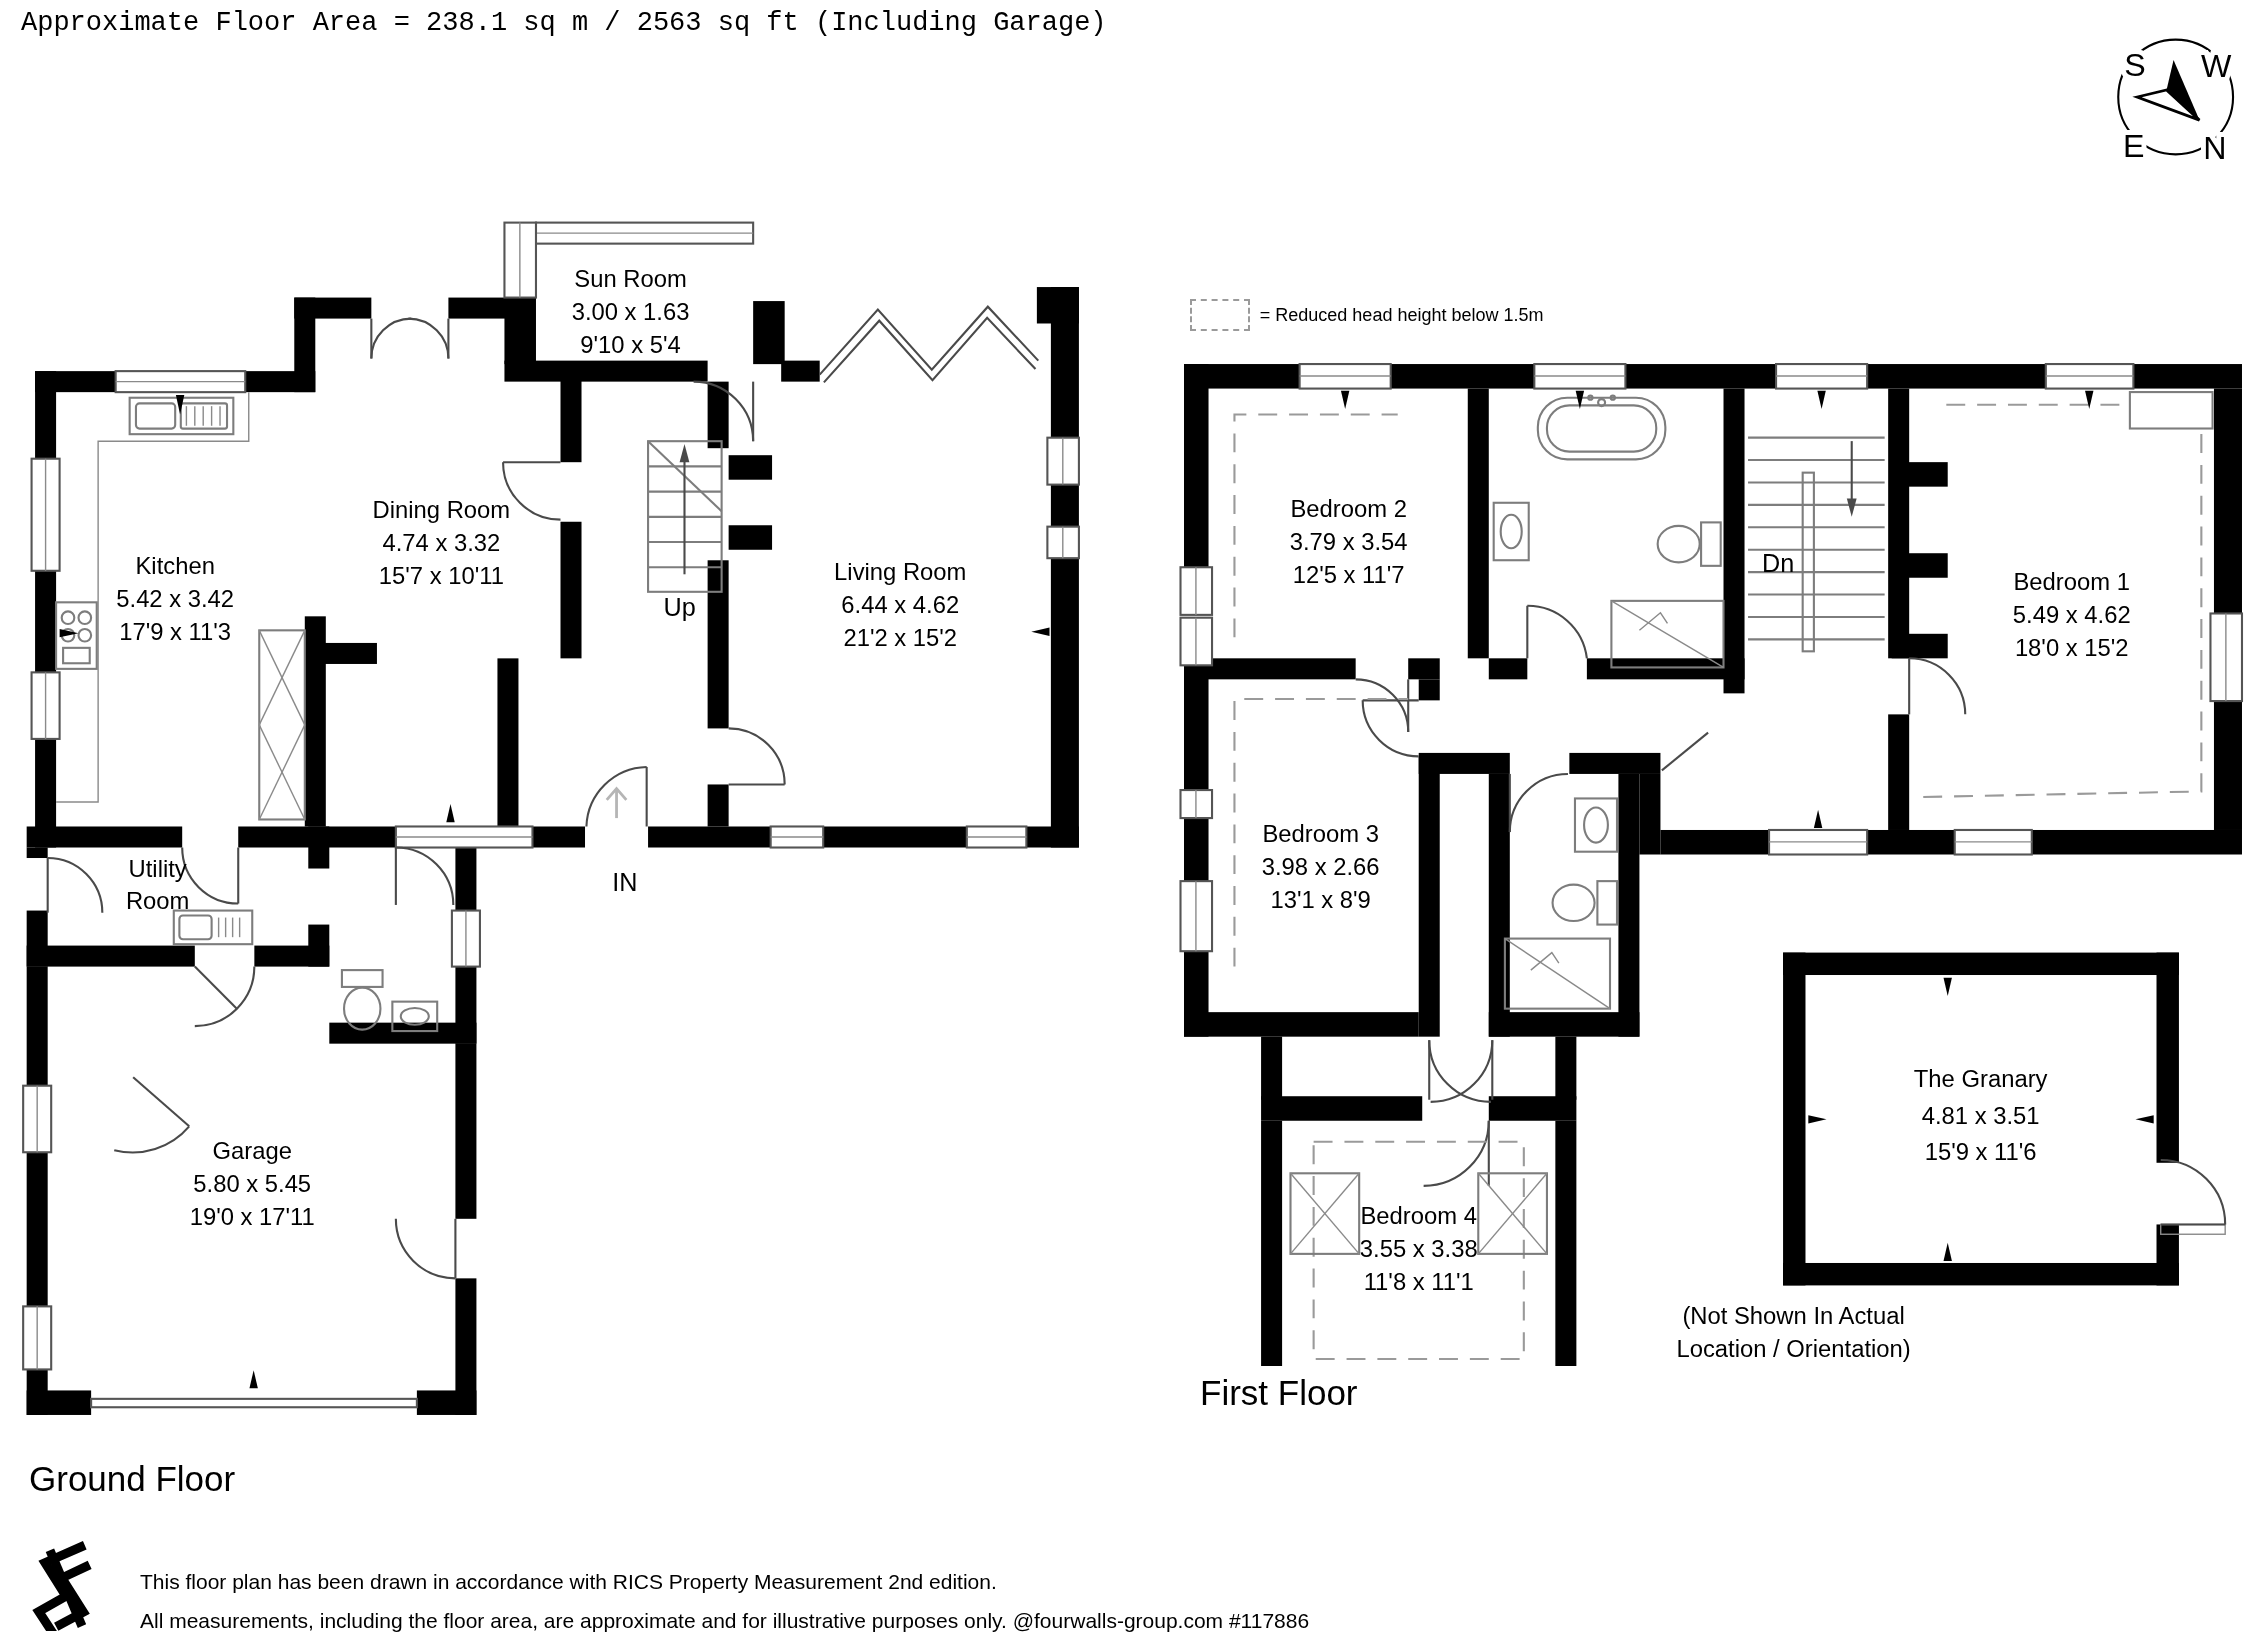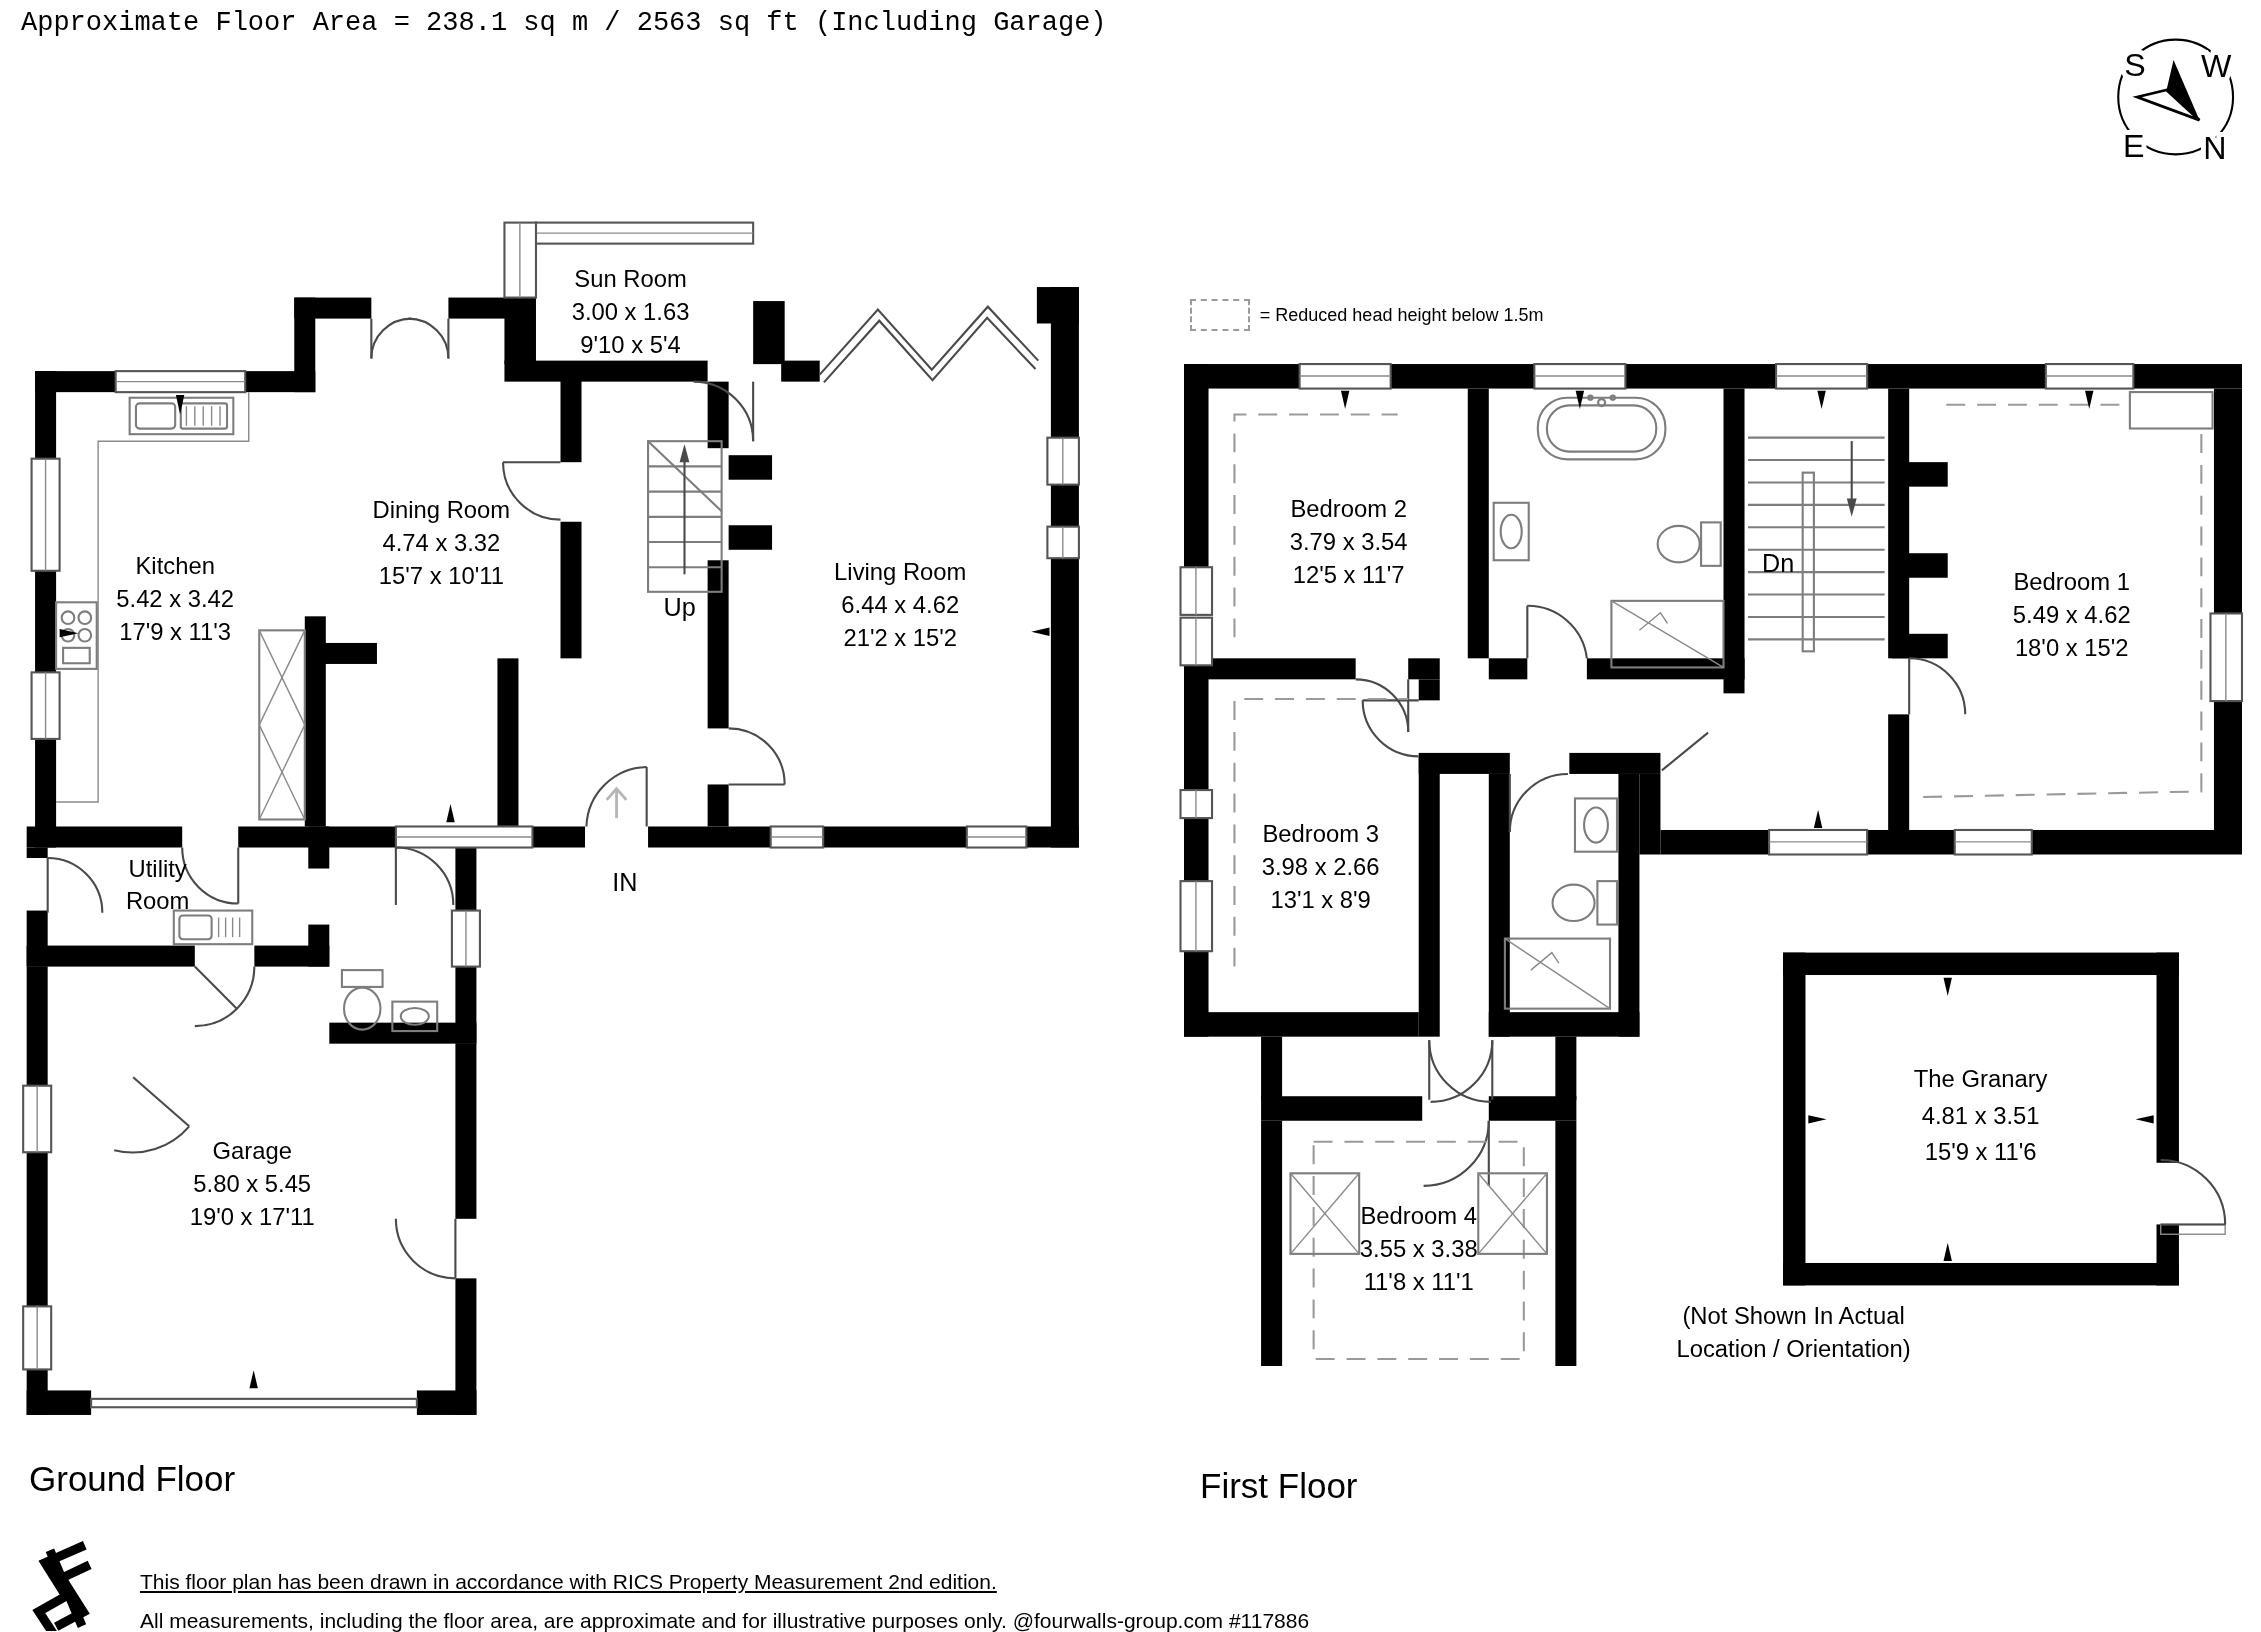--- a/index.html
+++ b/index.html
@@ -526,24 +526,24 @@
     <text class="room-dim" x="1147" y="1176">15'9 x 11'6</text>
 
     <text class="small-label" x="858" y="337">Dn</text>
 
     <text class="room-name" x="880" y="1410" text-anchor="start">(Not Shown In Actual</text>
     <text class="room-name" x="880" y="1457" text-anchor="start">Location / Orientation)</text>
   </g>
 </svg>
 
 <div class="abs floor-title" style="left:29px;top:1459px;">Ground Floor</div>
-<div class="abs floor-title" style="left:1200px;top:1466px;">First Floor</div>
+<div class="abs floor-title" style="left:1200px;top:1373px;">First Floor</div>
 
 <svg class="abs" style="left:17px;top:1539px;" width="77" height="92" viewBox="0 0 110 132">
   <g fill="none" stroke="#000" stroke-width="13" stroke-linejoin="miter">
     <path d="M 97 9 L 40 34 L 70 82 L 31 104 L 61 150"></path>
     <path d="M 104 37 L 64 56 L 95 105 L 56 126"></path>
     <path d="M 47 16 L 93 125"></path>
   </g>
 </svg>
-<div class="abs footer-line" style="left:140px;top:1570px;text-decoration:underline;">This floor plan has been drawn in accordance with RICS Property Measurement 2nd edition.</div>
+<div class="abs footer-line" style="left:140px;top:1570px;">This floor plan has been drawn in accordance with RICS Property Measurement 2nd edition.</div>
 <div class="abs footer-line" style="left:140px;top:1609px;">All measurements, including the floor area, are approximate and for illustrative purposes only. @fourwalls-group.com #117886</div>
 
 
 </body></html>

